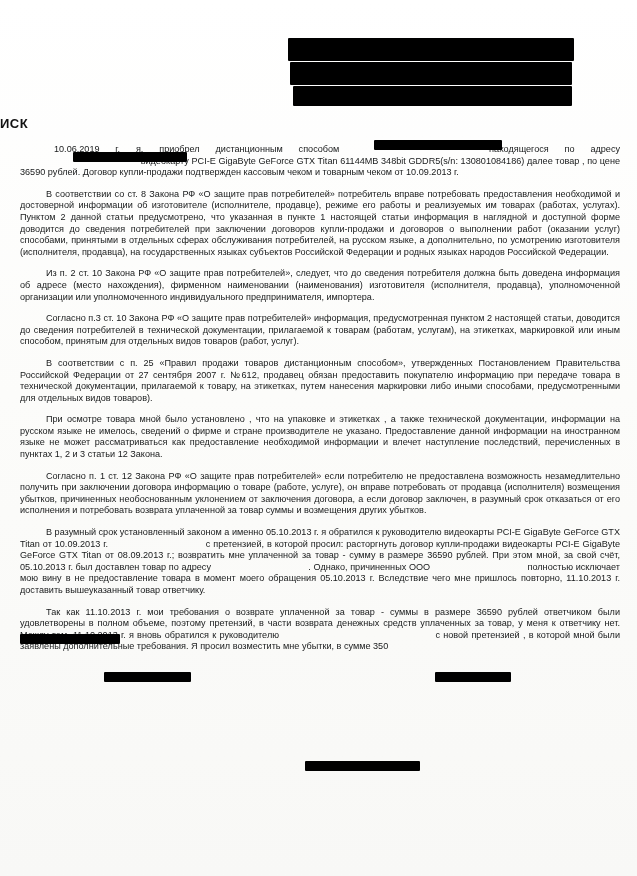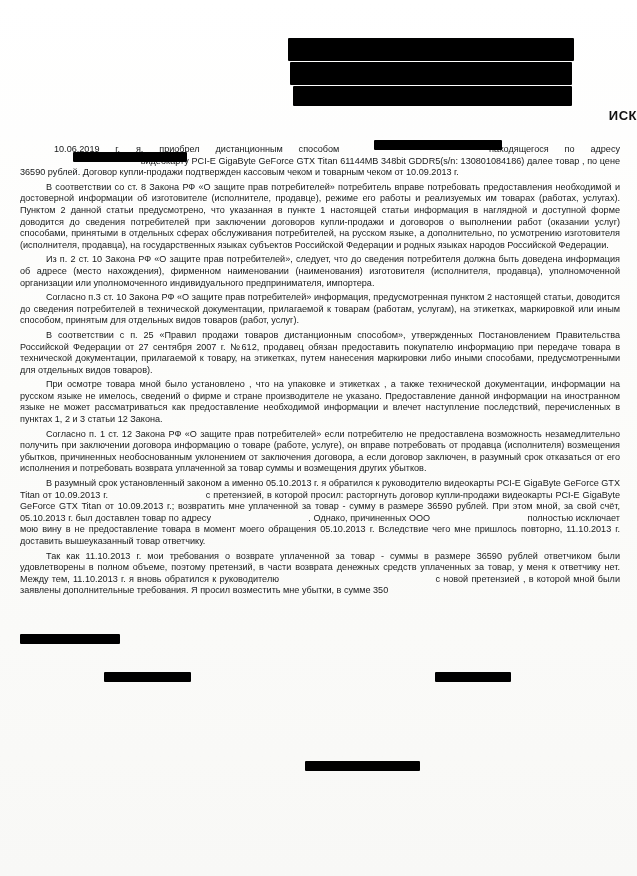--- a/index.html
+++ b/index.html
@@ -25,22 +25,22 @@
   }
   .redaction {
     position: absolute;
     background: #000000;
     border-radius: 1px;
   }
   .doc-title {
     position: absolute;
     left: 0;
     right: 0;
-    top: 108px;
-    text-align: right;
+    top: 116px;
+    text-align: left;
     font-size: 13px;
     font-weight: bold;
     letter-spacing: 0.5px;
     color: #111;
   }
   .body-text {
     position: absolute;
     left: 20px;
     width: 600px;
     top: 144px;
@@ -51,21 +51,21 @@
   }
   .para {
     margin: 0 0 0 0;
     text-indent: 26px;
     text-align: justify;
   }
   .para.first {
     text-indent: 34px;
   }
   .para + .para {
-    margin-top: 3px;
+    margin-top: 10px;
   }
   .inline-gap-sm {
     display: inline-block;
     width: 92px;
   }
   .inline-gap-md {
     display: inline-block;
     width: 118px;
   }
   .inline-gap-lg {
@@ -94,21 +94,21 @@
     <p class="para">В соответствии со ст. 8 Закона РФ «О защите прав потребителей» потребитель вправе потребовать предоставления необходимой и достоверной информации об изготовителе (исполнителе, продавце), режиме его работы и реализуемых им товарах (работах, услугах). Пунктом 2 данной статьи предусмотрено, что указанная в пункте 1 настоящей статьи информация в наглядной и доступной форме доводится до сведения потребителей при заключении договоров купли-продажи и договоров о выполнении работ (оказании услуг) способами, принятыми в отдельных сферах обслуживания потребителей, на русском языке, а дополнительно, по усмотрению изготовителя (исполнителя, продавца), на государственных языках субъектов Российской Федерации и родных языках народов Российской Федерации.</p>
     <p class="para">Из п. 2 ст. 10 Закона РФ «О защите прав потребителей», следует, что до сведения потребителя должна быть доведена информация об адресе (место нахождения), фирменном наименовании (наименования) изготовителя (исполнителя, продавца), уполномоченной организации или уполномоченного индивидуального предпринимателя, импортера.</p>
     <p class="para">Согласно п.3 ст. 10 Закона РФ «О защите прав потребителей» информация, предусмотренная пунктом 2 настоящей статьи, доводится до сведения потребителей в технической документации, прилагаемой к товарам (работам, услугам), на этикетках, маркировкой или иным способом, принятым для отдельных видов товаров (работ, услуг).</p>
     <p class="para">В соответствии с п. 25 «Правил продажи товаров дистанционным способом», утвержденных Постановлением Правительства Российской Федерации от 27 сентября 2007 г. №612, продавец обязан предоставить покупателю информацию при передаче товара в технической документации, прилагаемой к товару, на этикетках, путем нанесения маркировки либо иными способами, предусмотренными для отдельных видов товаров).</p>
     <p class="para">При осмотре товара мной было установлено , что на упаковке и этикетках , а также технической документации, информации на русском языке не имелось, сведений о фирме и стране производителе не указано. Предоставление данной информации на иностранном языке не может рассматриваться как предоставление необходимой информации и влечет наступление последствий, перечисленных в пунктах 1, 2 и 3 статьи 12 Закона.</p>
     <p class="para">Согласно п. 1 ст. 12 Закона РФ «О защите прав потребителей» если потребителю не предоставлена возможность незамедлительно получить при заключении договора информацию о товаре (работе, услуге), он вправе потребовать от продавца (исполнителя) возмещения убытков, причиненных необоснованным уклонением от заключения договора, а если договор заключен, в разумный срок отказаться от его исполнения и потребовать возврата уплаченной за товар суммы и возмещения других убытков.</p>
 
     <p class="para">
       <span>В разумный срок установленный законом а именно 05.10.2013 г. я обратился к руководителю видеокарты  PCI-E GigaByte GeForce GTX Titan от 10.09.2013 г. </span>
       <span class="inline-gap-sm"></span>
-      <span> с претензией, в которой просил: расторгнуть договор купли-продажи видеокарты  PCI-E GigaByte GeForce GTX Titan от 10.09.2013 г.; возвратить мне уплаченной за товар - сумму в  размере 36590 рублей. При этом мной, за свой счёт, 05.10.2013 г. был доставлен товар  по адресу</span>
+      <span> с претензией, в которой просил: расторгнуть договор купли-продажи видеокарты  PCI-E GigaByte GeForce GTX Titan от 08.09.2013 г.; возвратить мне уплаченной за товар - сумму в  размере 36590 рублей. При этом мной, за свой счёт, 05.10.2013 г. был доставлен товар  по адресу</span>
       <span class="inline-gap-sm"></span>
       <span>. Однако, причиненных ООО</span>
       <span class="inline-gap-sm"></span>
       <span> полностью исключает мою вину в не предоставление товара в момент моего обращения  05.10.2013 г. Вследствие чего мне пришлось повторно, 11.10.2013 г. доставить вышеуказанный товар ответчику.</span>
     </p>
 
     <p class="para">
       <span>Так как 11.10.2013 г. мои требования о возврате  уплаченной за товар - суммы в  размере 36590 рублей ответчиком были удовлетворены в полном объеме, поэтому претензий, в части возврата денежных средств уплаченных за товар, у меня к ответчику нет. Между тем, 11.10.2013 г. я вновь обратился к руководителю</span>
       <span class="inline-gap-lg"></span>
       <span> с новой претензией , в которой мной были заявлены дополнительные требования. Я просил возместить мне убытки, в сумме 350</span>

